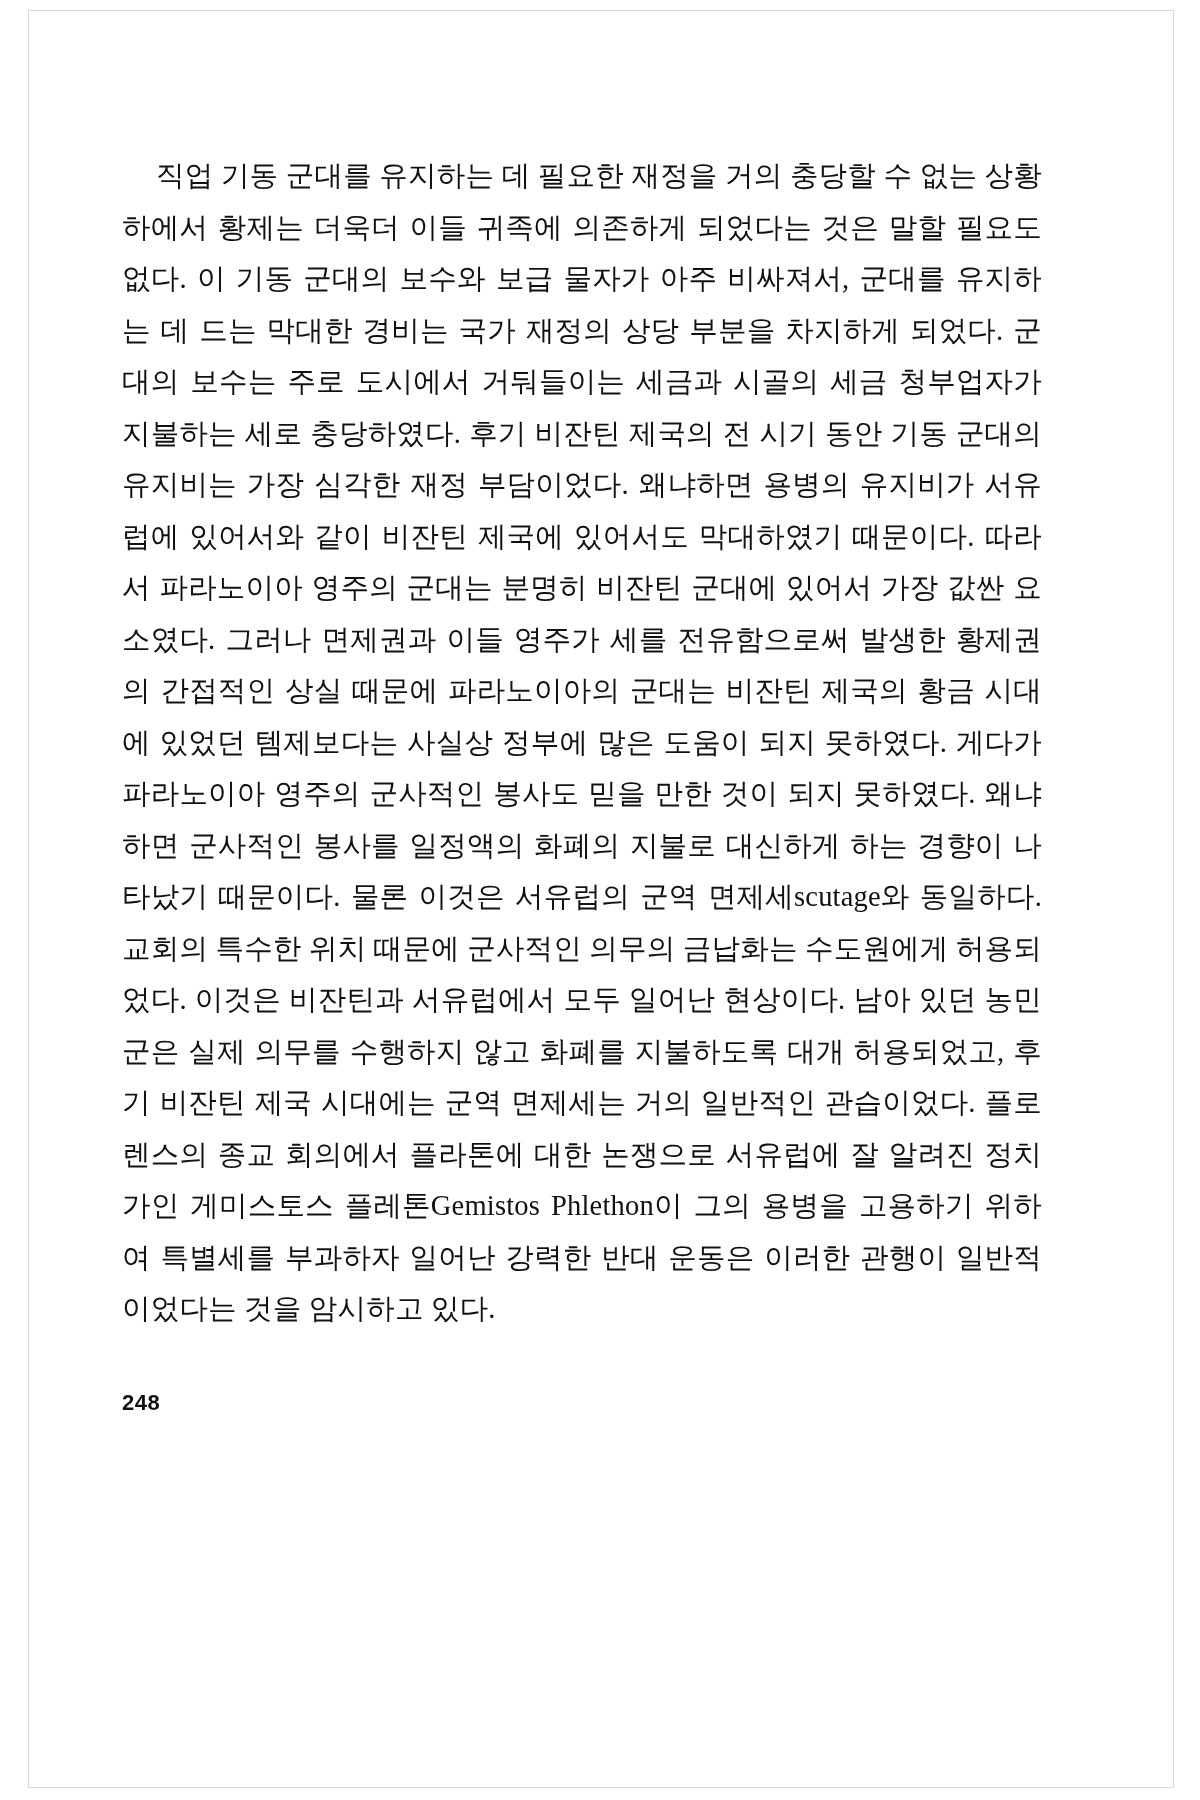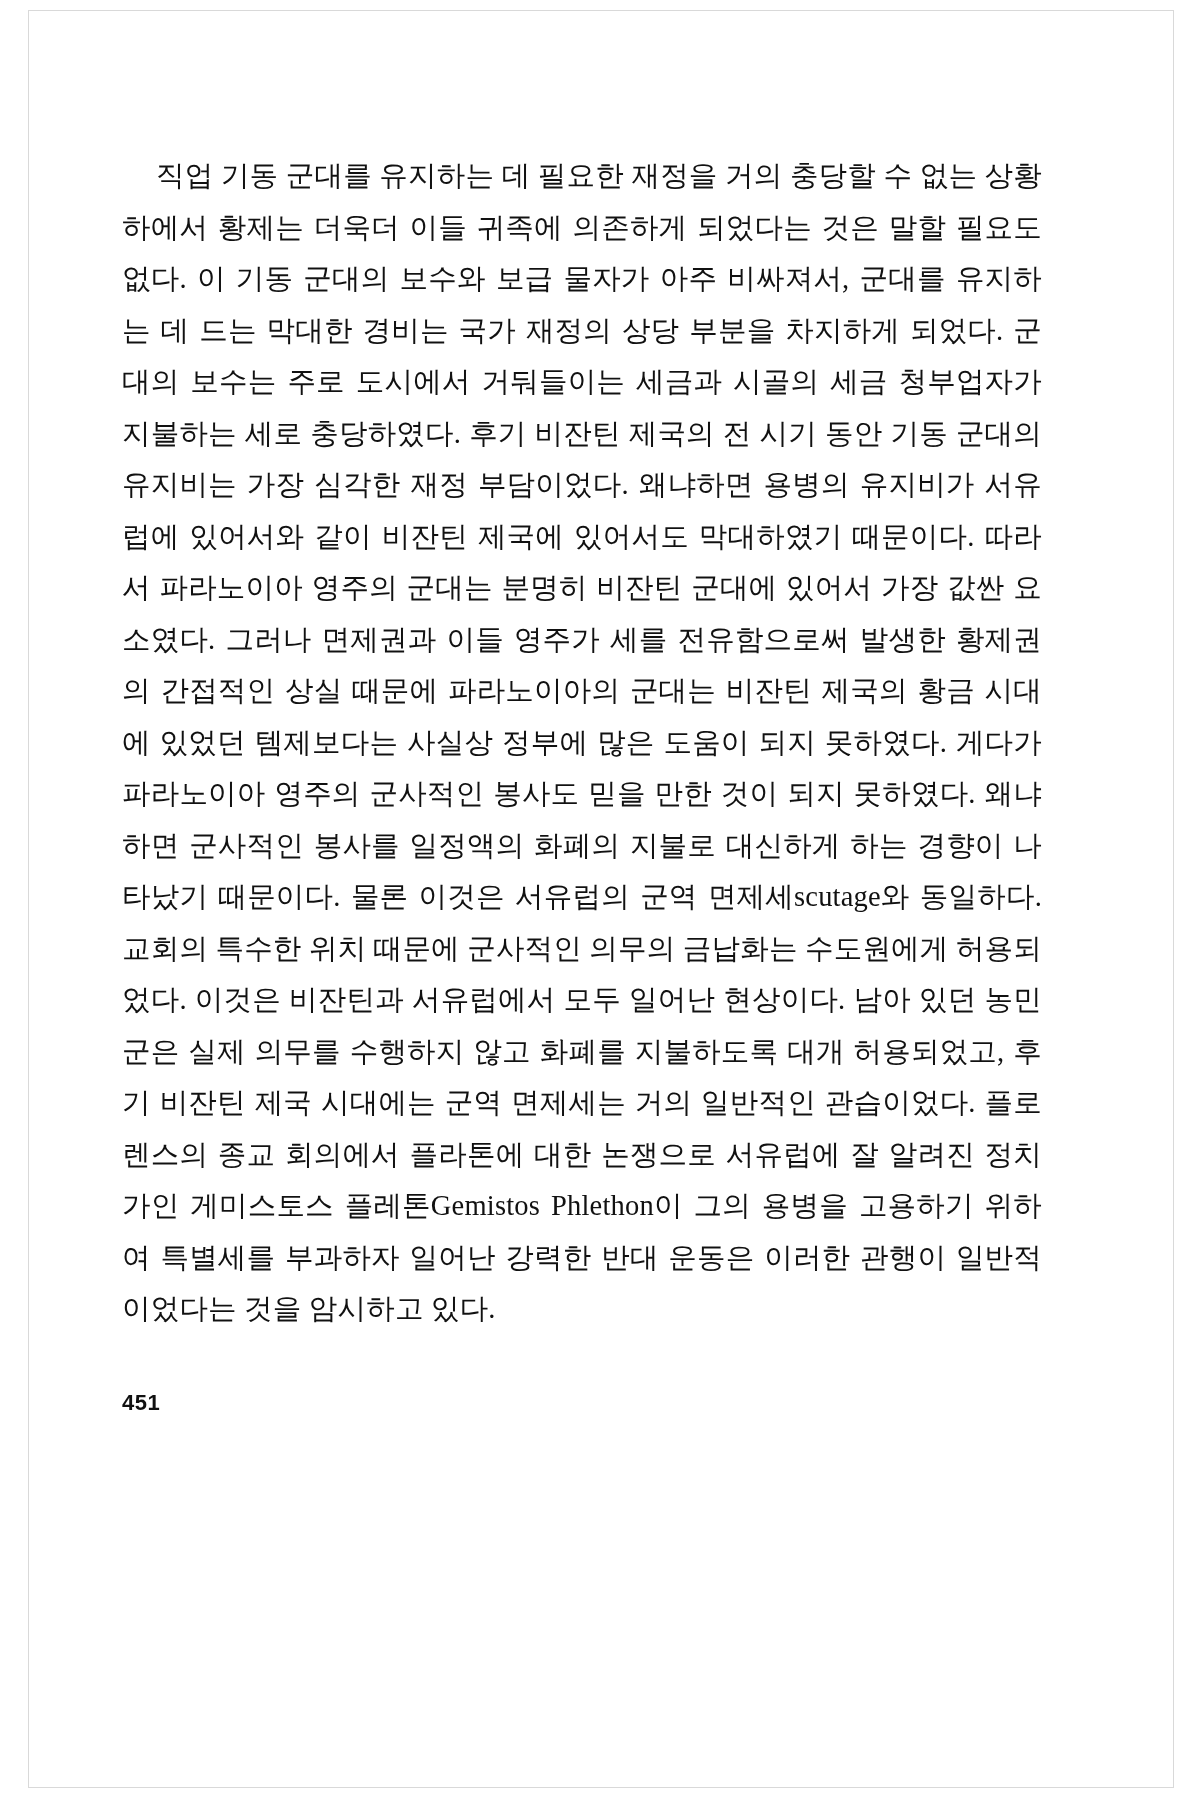--- a/index.html
+++ b/index.html
@@ -67,15 +67,15 @@
 
   <div class="scan-border"></div>
 
   <div class="speck" style="left:560px; top:1039px;"></div>
   <div class="speck" style="left:338px; top:790px;"></div>
 
   <div class="text-block">
     <p>직업 기동 군대를 유지하는 데 필요한 재정을 거의 충당할 수 없는 상황하에서 황제는 더욱더 이들 귀족에 의존하게 되었다는 것은 말할 필요도 없다. 이 기동 군대의 보수와 보급 물자가 아주 비싸져서, 군대를 유지하는 데 드는 막대한 경비는 국가 재정의 상당 부분을 차지하게 되었다. 군대의 보수는 주로 도시에서 거둬들이는 세금과 시골의 세금 청부업자가 지불하는 세로 충당하였다. 후기 비잔틴 제국의 전 시기 동안 기동 군대의 유지비는 가장 심각한 재정 부담이었다. 왜냐하면 용병의 유지비가 서유럽에 있어서와 같이 비잔틴 제국에 있어서도 막대하였기 때문이다. 따라서 파라노이아 영주의 군대는 분명히 비잔틴 군대에 있어서 가장 값싼 요소였다. 그러나 면제권과 이들 영주가 세를 전유함으로써 발생한 황제권의 간접적인 상실 때문에 파라노이아의 군대는 비잔틴 제국의 황금 시대에 있었던 템제보다는 사실상 정부에 많은 도움이 되지 못하였다. 게다가 파라노이아 영주의 군사적인 봉사도 믿을 만한 것이 되지 못하였다. 왜냐하면 군사적인 봉사를 일정액의 화폐의 지불로 대신하게 하는 경향이 나타났기 때문이다. 물론 이것은 서유럽의 군역 면제세scutage와 동일하다. 교회의 특수한 위치 때문에 군사적인 의무의 금납화는 수도원에게 허용되었다. 이것은 비잔틴과 서유럽에서 모두 일어난 현상이다. 남아 있던 농민군은 실제 의무를 수행하지 않고 화폐를 지불하도록 대개 허용되었고, 후기 비잔틴 제국 시대에는 군역 면제세는 거의 일반적인 관습이었다. 플로렌스의 종교 회의에서 플라톤에 대한 논쟁으로 서유럽에 잘 알려진 정치가인 게미스토스 플레톤Gemistos Phlethon이 그의 용병을 고용하기 위하여 특별세를 부과하자 일어난 강력한 반대 운동은 이러한 관행이 일반적이었다는 것을 암시하고 있다.</p>
   </div>
 
-  <div class="page-number">451</div>
+  <div class="page-number">248</div>
 
 </div>
 
 </body></html>

